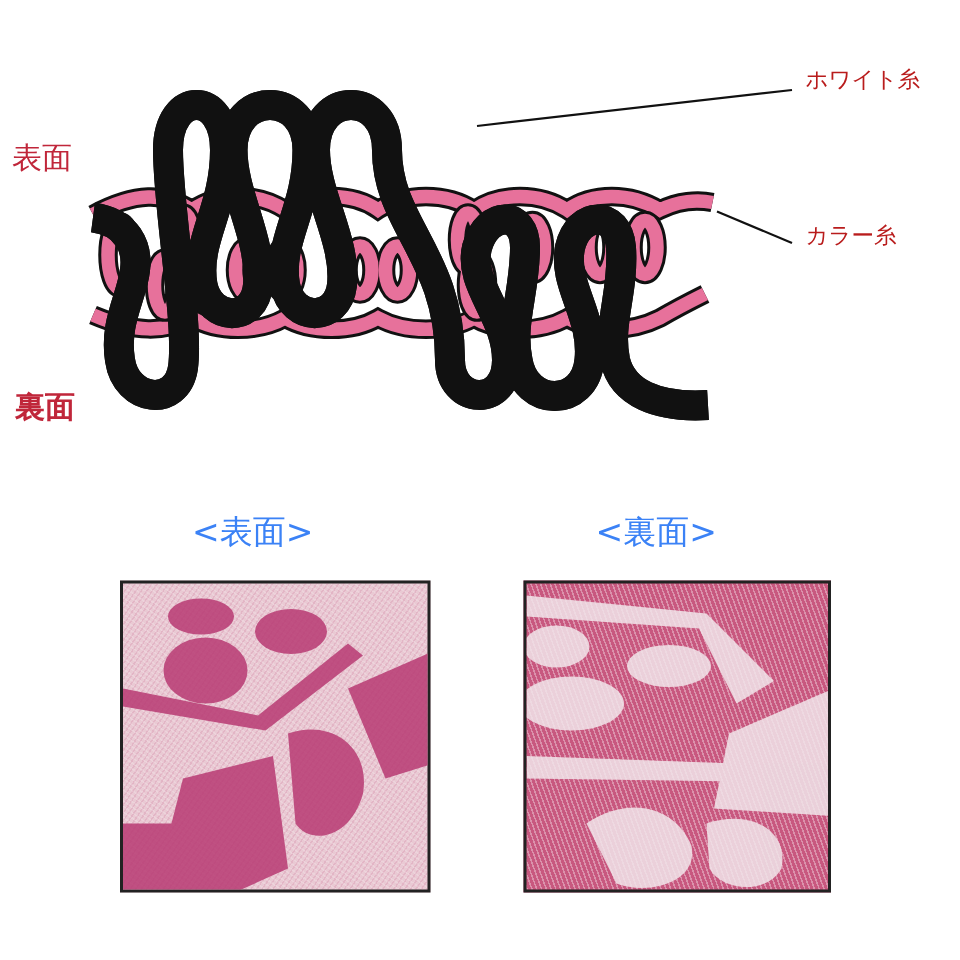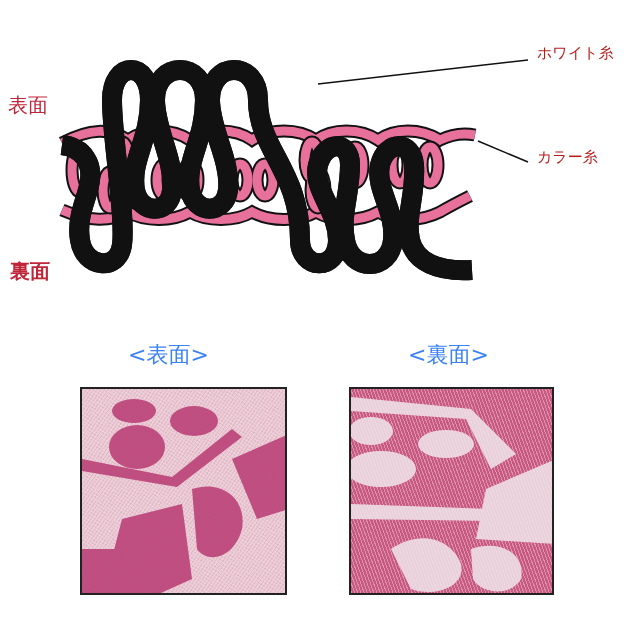--- a/index.html
+++ b/index.html
@@ -7,21 +7,21 @@
            font-family: "DejaVu Sans", "Liberation Sans", sans-serif; }
     .diagram { position: absolute; left: 0; top: 0; width: 640px; height: 300px; }
     .side-label { position: absolute; font-size: 20px; color: #c0263a; letter-spacing: 0px; }
     .side-label.front { left: 8px; top: 73px; margin-top: 19px; }
     .side-label.back { left: 10px; top: 258px; font-weight: bold; }
     .callout { position: absolute; font-size: 15px; color: #b91c1c; text-align: center; }
     .callout.white { left: 537px; top: 44px; }
     .callout.color { left: 537px; top: 148px; }
     .panel-title { position: absolute; font-size: 22px; color: #3b82f6; top: 340px; }
     .panel-title.front { left: 128px; }
-    .panel-title.back { left: 408px; }
+    .panel-title.back { left: 397px; }
     .photo { position: absolute; top: 387px; width: 207px; height: 208px;
              border: 2px solid #222222; overflow: hidden; box-sizing: border-box; }
     .photo.front { left: 80px;
       background:
         repeating-linear-gradient(35deg, rgba(255,255,255,0.18) 0 1px, rgba(0,0,0,0) 1px 3px),
         repeating-linear-gradient(-55deg, rgba(180,40,100,0.12) 0 1px, rgba(0,0,0,0) 1px 3px),
         #e9c9d3; }
     .photo.back { left: 349px; width: 205px;
       background:
         repeating-linear-gradient(70deg, rgba(255,255,255,0.35) 0 1px, rgba(0,0,0,0) 1px 3px),

